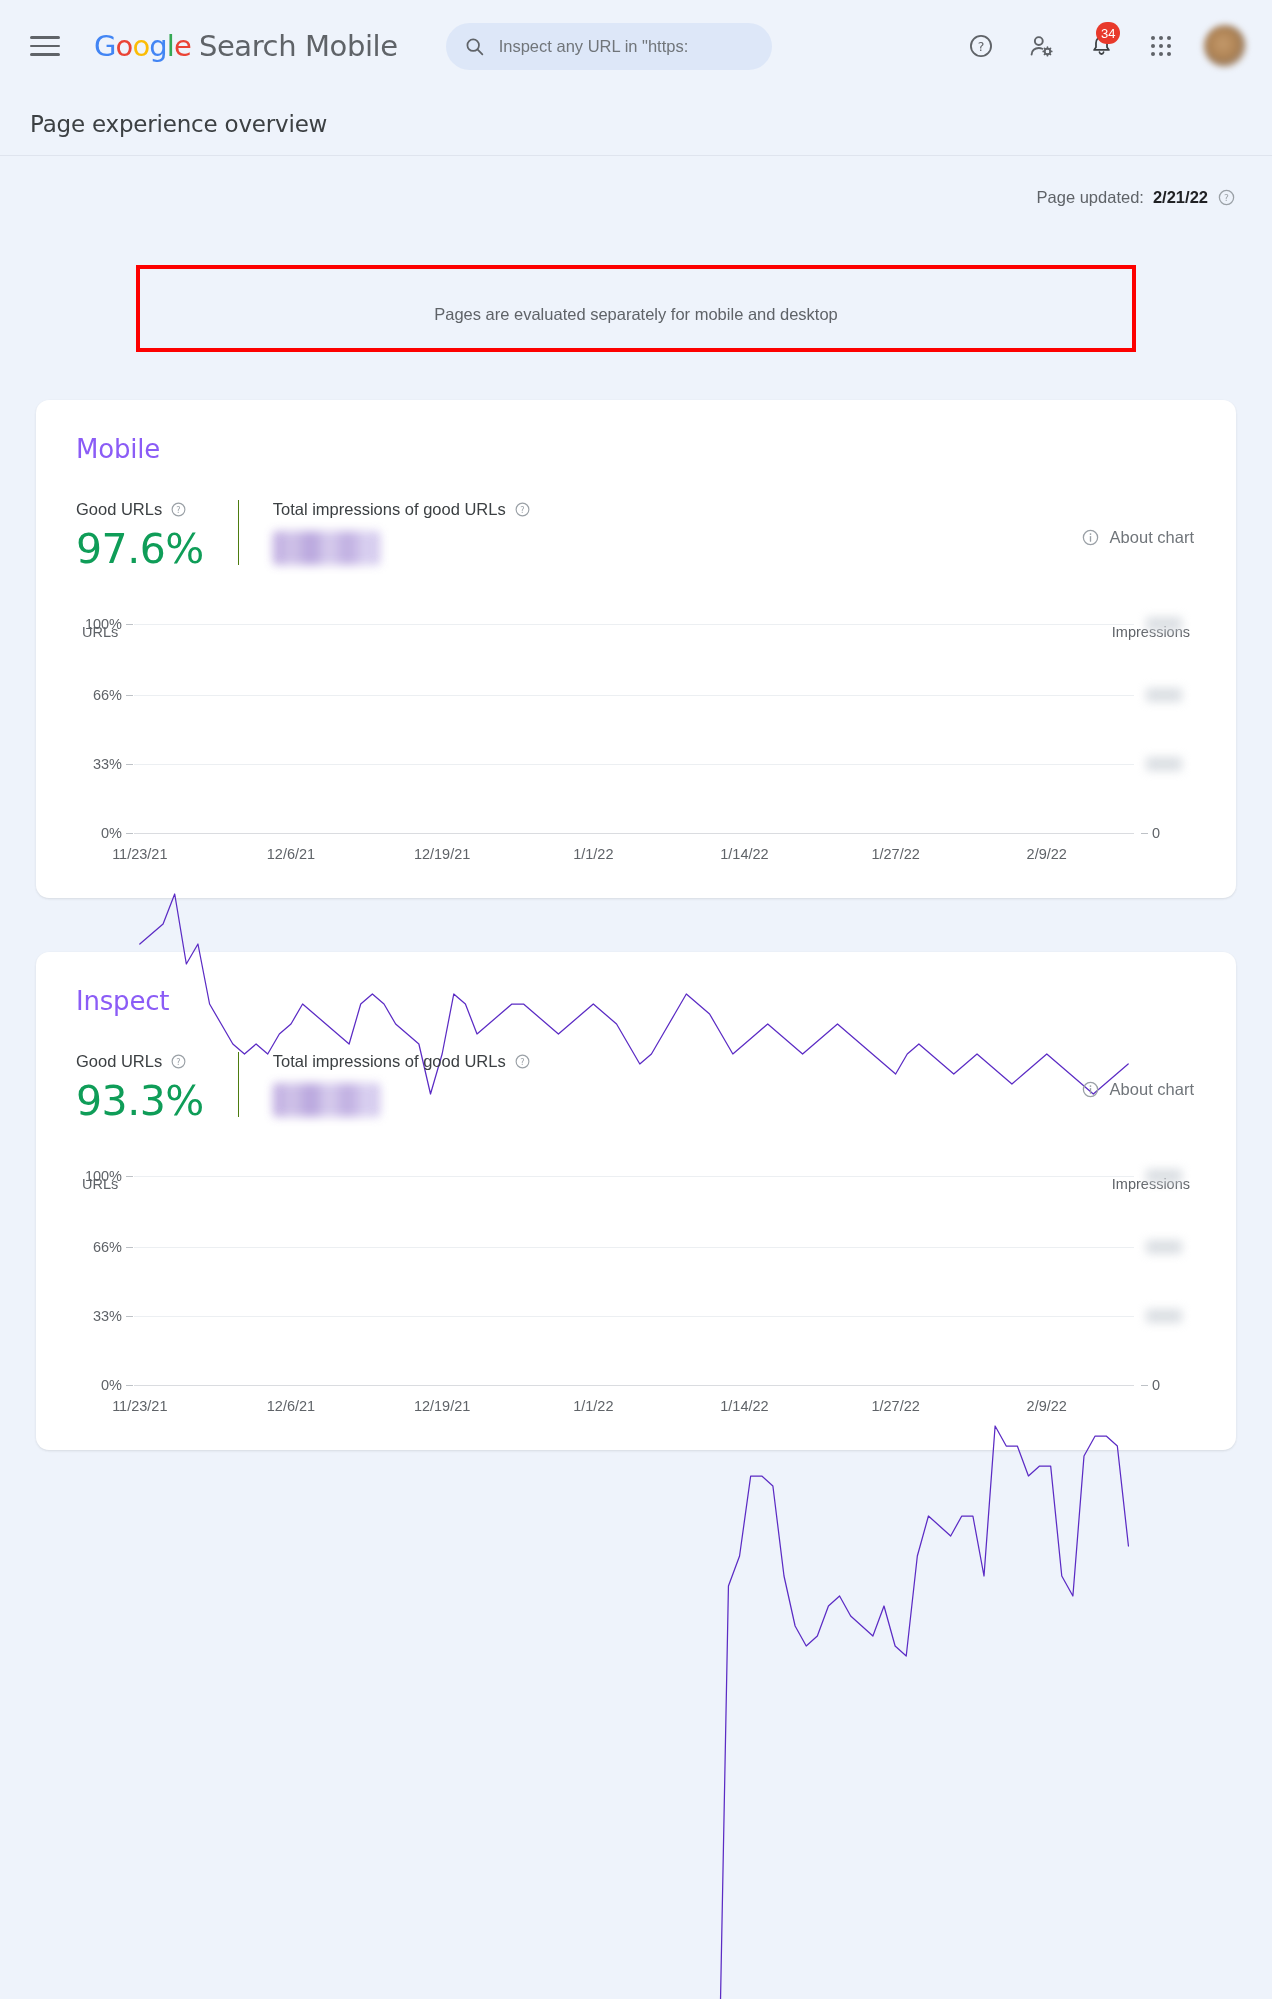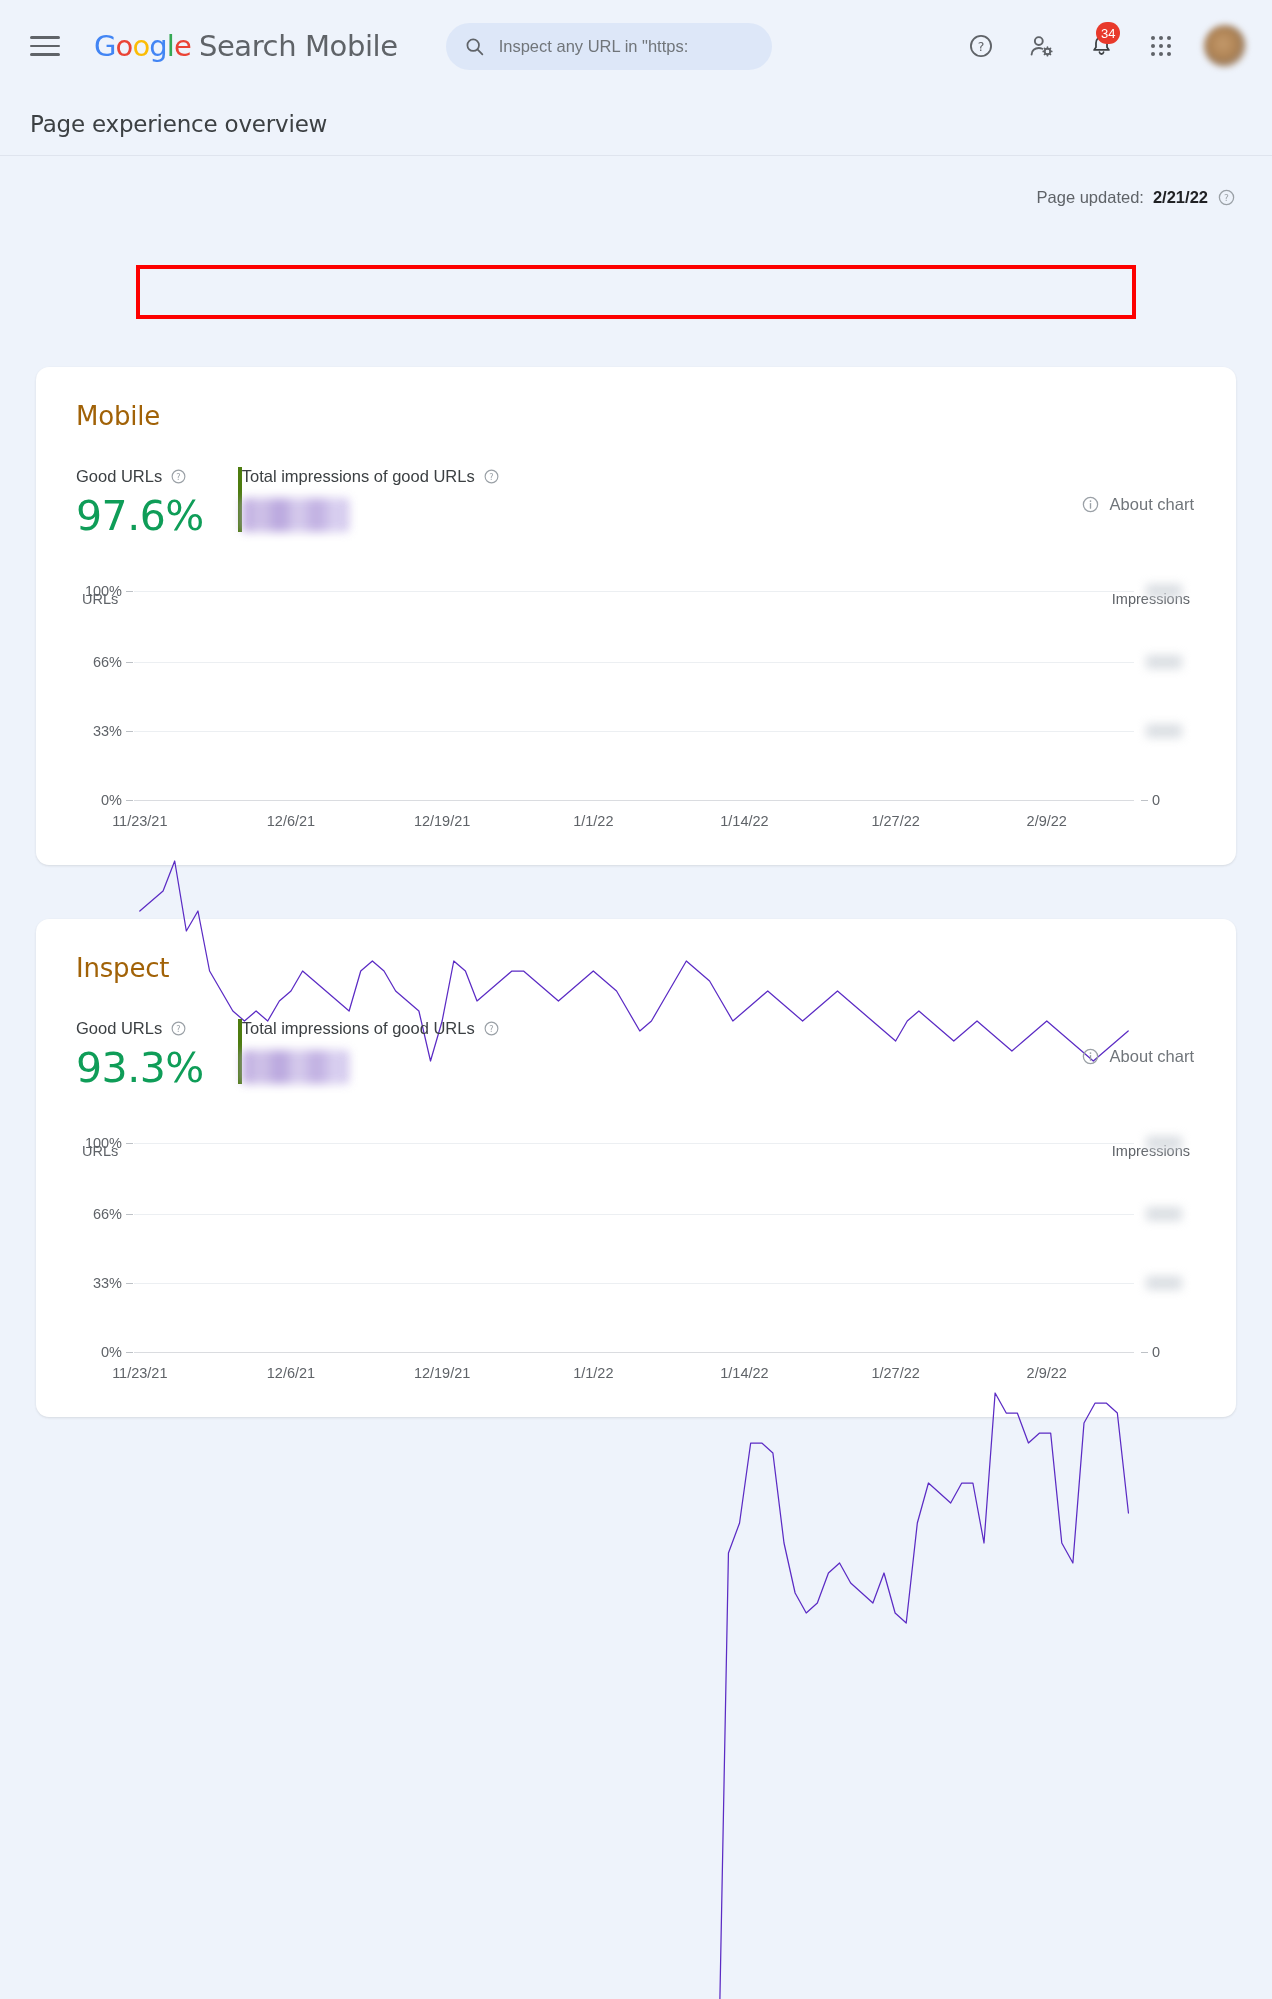--- a/index.html
+++ b/index.html
@@ -162,36 +162,37 @@
     border-radius: 13px;
     margin: 0 36px;
     padding: 34px 40px 30px;
     box-shadow: 0 1px 2px rgba(60,64,67,0.08), 0 1px 3px rgba(60,64,67,0.06);
   }
   #card-mobile { margin-top: 48px; }
   #card-desktop { margin-top: 54px; }
 
   .cardtitle {
     font-size: 26px;
-    color: #a16207;
+    color: #8b5cf6;
     font-weight: 400;
     font-family: "DejaVu Sans", sans-serif;
     letter-spacing: -0.2px;
   }
 
   .metricrow {
     display: flex;
     align-items: flex-start;
     margin-top: 36px;
     position: relative;
     min-height: 78px;
   }
   .metric { padding-right: 34px; }
   .metric.second {
-    border-left: 4px solid #4d7c0f;
+    border-left: 1px solid #4d7c0f;
+    padding-left: 34px;
   }
   .mlabel {
     display: flex; align-items: center; gap: 8px;
     font-size: 16.5px;
     color: #3c4043;
   }
   .mvalue {
     margin-top: 6px;
     font-size: 41px;
     color: #0f9d58;
@@ -376,20 +377,21 @@
   <span>Page updated:</span>
   <span class="updated-val">2/21/22</span>
   <svg width="19" height="19" viewBox="0 0 24 24">
     <circle cx="12" cy="12" r="9" fill="none" stroke="#9aa0a6" stroke-width="1.6"></circle>
     <text x="12" y="16.4" font-size="11.5" font-family="DejaVu Sans" fill="#9aa0a6" text-anchor="middle">?</text>
   </svg>
 </div>
 
 <div class="calloutwrap">
   <div class="callout">
+    <p>Pages are evaluated separately for mobile and desktop</p>
   </div>
 </div>
 
 <div class="card" id="card-mobile">
   <div class="cardtitle">Mobile</div>
 
   <div class="metricrow">
     <div class="metric">
       <div class="mlabel">
         <span>Good URLs</span>

